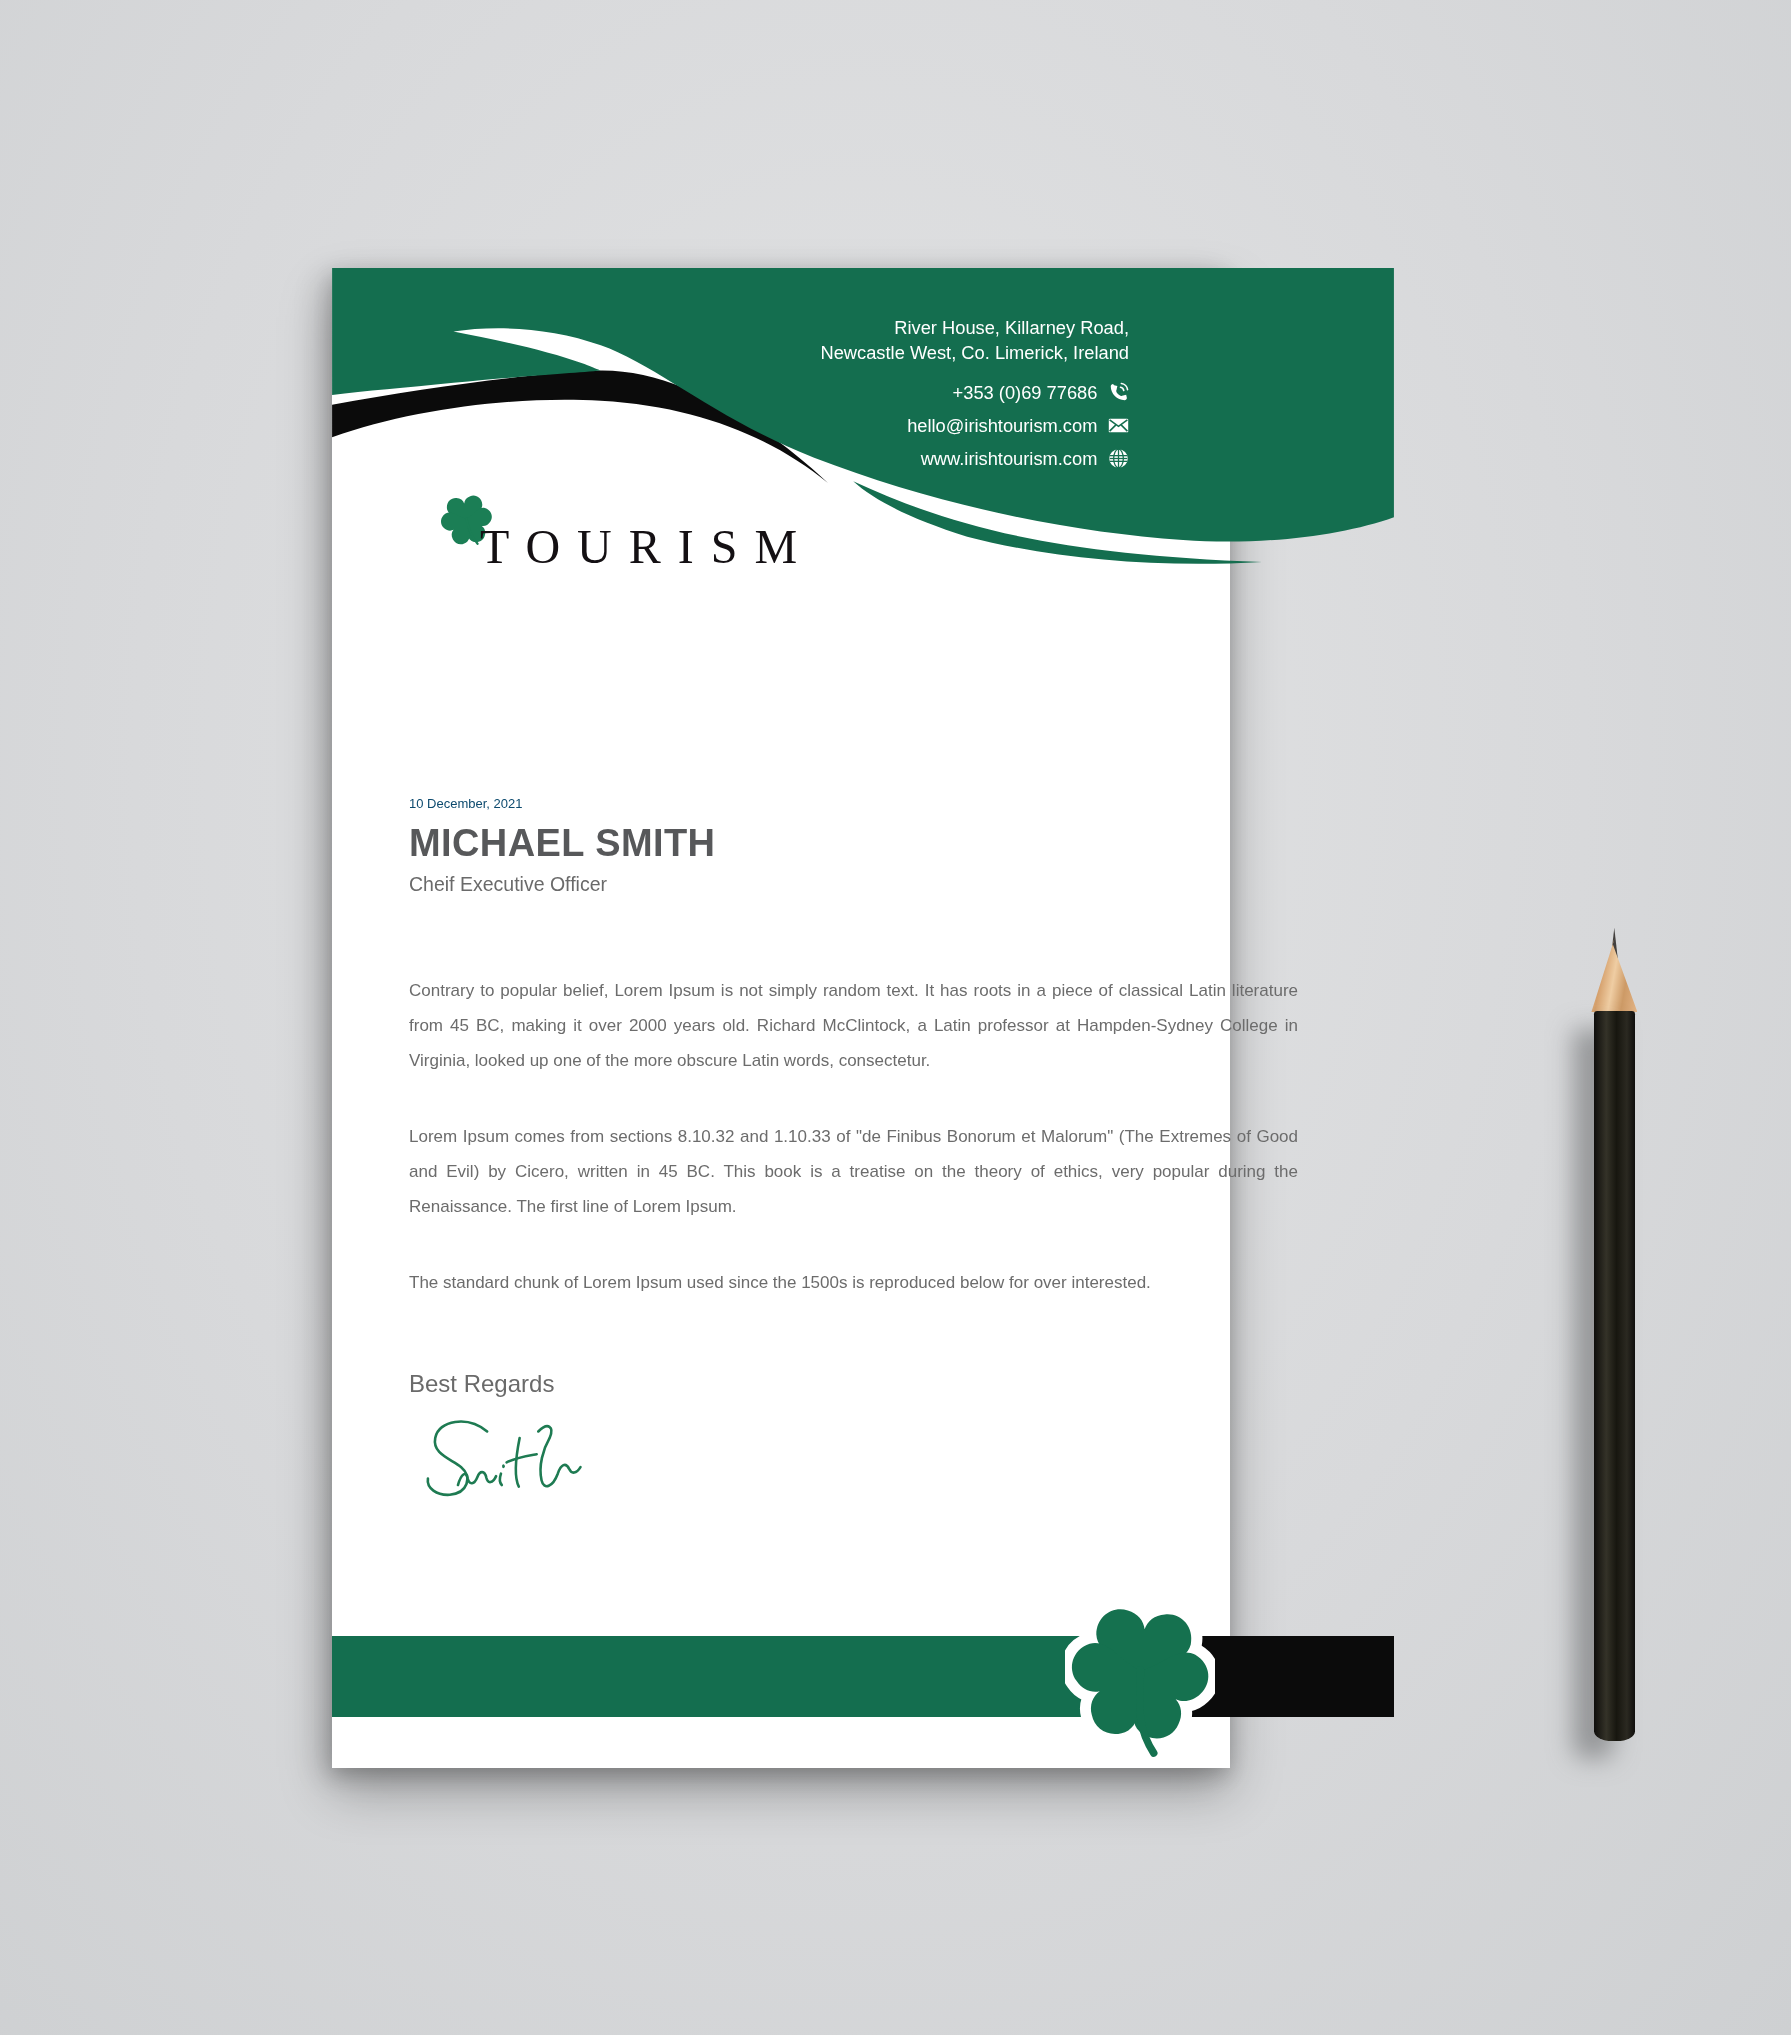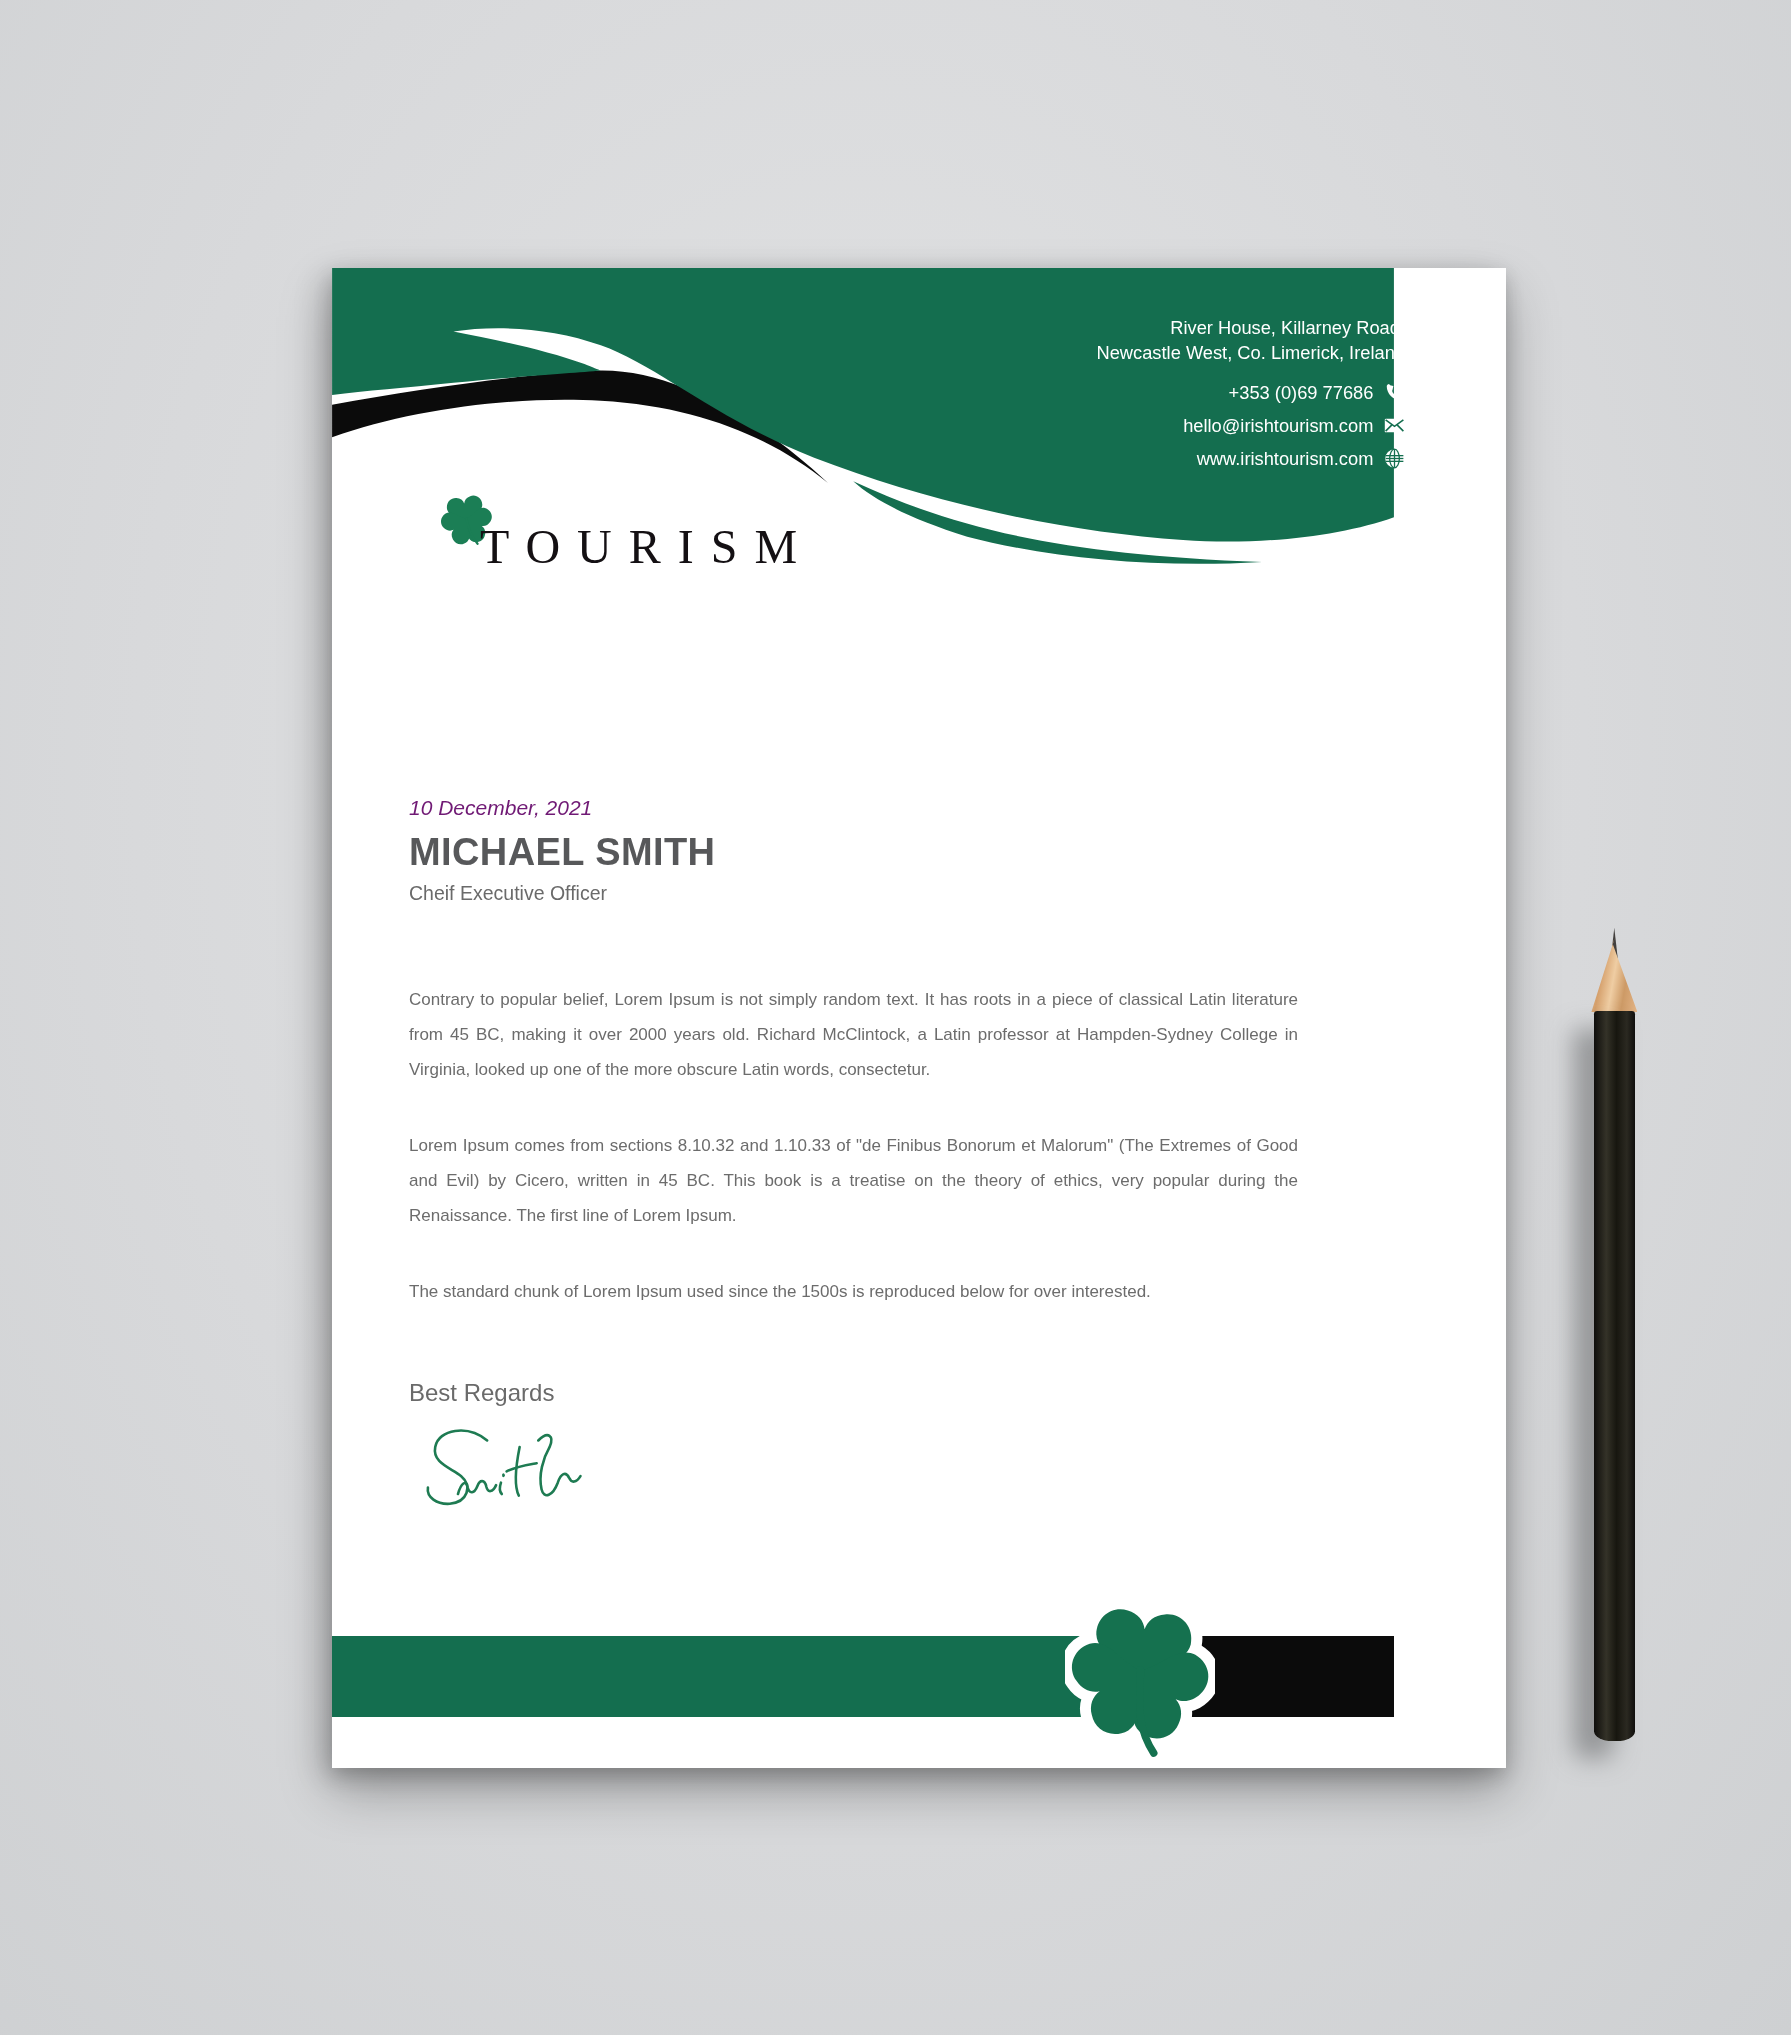--- a/index.html
+++ b/index.html
@@ -5,21 +5,21 @@
   html,body{margin:0;padding:0;}
   body{
     width:1791px;height:2036px;position:relative;overflow:hidden;
     font-family:"Liberation Sans", sans-serif;
     background:radial-gradient(ellipse at 48% 38%, #e2e3e4 0%, #d8d9db 55%, #ced0d2 100%);
   }
   .scene{position:absolute;inset:0;}
 
   
   .page{
-    position:absolute;left:332px;top:268px;width:1174px;height:1500px;
+    position:absolute;left:332px;top:268px;width:898px;height:1500px;
     background:#ffffff;
     box-shadow:0 24.4px 49px rgba(0,0,0,.28), 0 6.5px 18px rgba(0,0,0,.16), -11.4px 8.1px 28px rgba(0,0,0,.12);
   }
   .header-art{position:absolute;left:0;top:0;width:1062px;height:342px;display:block;}
 
   
   .contact{
     position:absolute;top:47px;right:101px;color:#ffffff;text-align:right;
   }
   .addr{font-size:18.3px;line-height:25px;white-space:nowrap;}
@@ -30,21 +30,21 @@
 
   
   .logo{position:absolute;left:106px;top:218px;}
   .logo-sham{position:absolute;left:0;top:0;width:57px;height:70px;}
   .logo-text{position:absolute;left:42px;top:19.5px;font-family:"Liberation Serif", serif;color:#141013;}
   .logo-line1{font-size:48px;letter-spacing:22px;margin-left:13px;white-space:nowrap;}
   .logo-line2{font-size:48px;letter-spacing:17px;margin-top:13px;white-space:nowrap;}
 
   
   .letter{position:absolute;left:77px;top:528px;width:889px;color:#6b6b6b;}
-  .date{font-size:21px;color:#701a75;font-style:italic;}
+  .date{font-size:13px;color:#0c4a6e;}
   .recipient{margin-top:11.4px;font-size:38px;font-weight:bold;color:#57585a;letter-spacing:0.4px;}
   .rtitle{margin-top:7.3px;font-size:19.5px;color:#6a6a6a;}
   .letter p{
     margin:0;margin-top:41px;font-size:17px;line-height:35px;color:#6c6c6c;
     text-align:justify;
   }
   .letter p.first{margin-top:77px;}
   .closing{margin-top:70px;font-size:24px;color:#6a6a6a;}
   .signature{margin-top:14.7px;width:175px;height:99px;display:block;}
 

